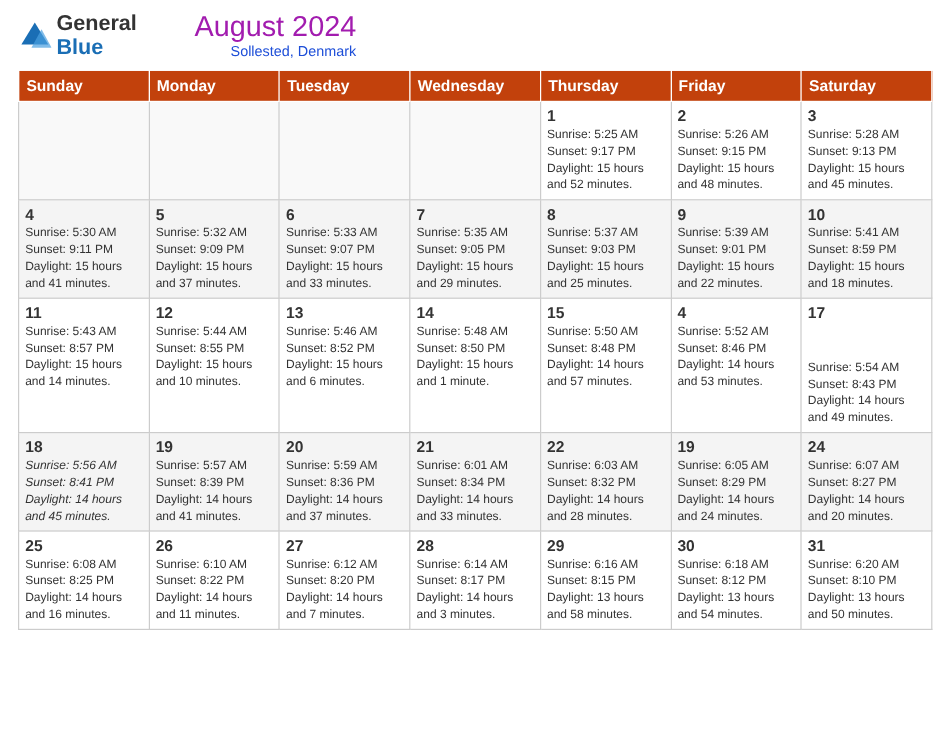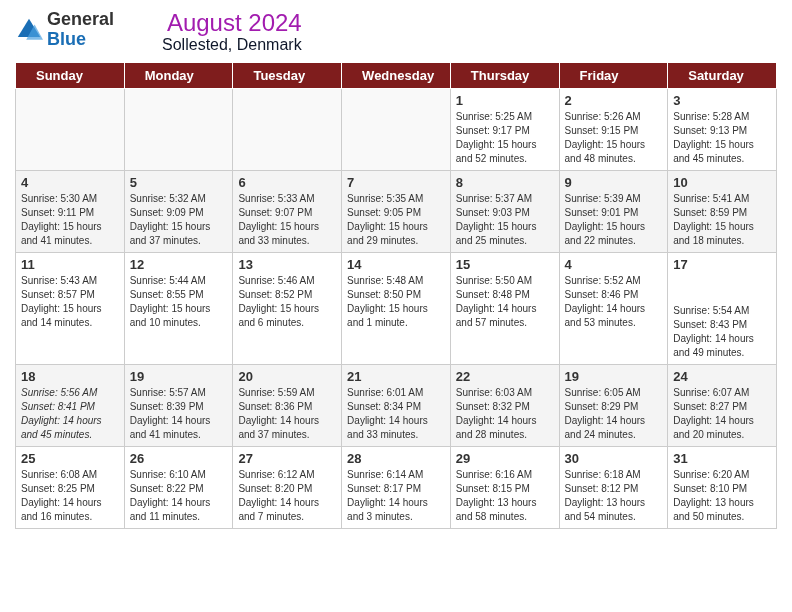--- a/index.html
+++ b/index.html
@@ -41,33 +41,33 @@
     .title-block {
       text-align: right;
     }
     .month-title {
       font-size: 24px;
       font-weight: normal;
       color: #a21caf;
       line-height: 1.1;
     }
     .location {
-      font-size: 16px;
-      color: #0f172a;
+      font-size: 12px;
+      color: #1d4ed8;
     }
     .calendar {
       width: 100%;
       border-collapse: collapse;
       table-layout: fixed;
     }
     .calendar th {
-      background-color: #7f1d1d;
+      background-color: #c2410c;
       color: #fff;
       text-align: left;
-      padding: 5px 20px;
+      padding: 5px 6px;
       font-size: 13px;
       border: 1px solid #fff;
       margin-top: 20px;
     }
     .calendar td {
       border: 1px solid #ccc;
       vertical-align: top;
       padding: 4px 5px;
       font-size: 10.5px;
       color: #333;

